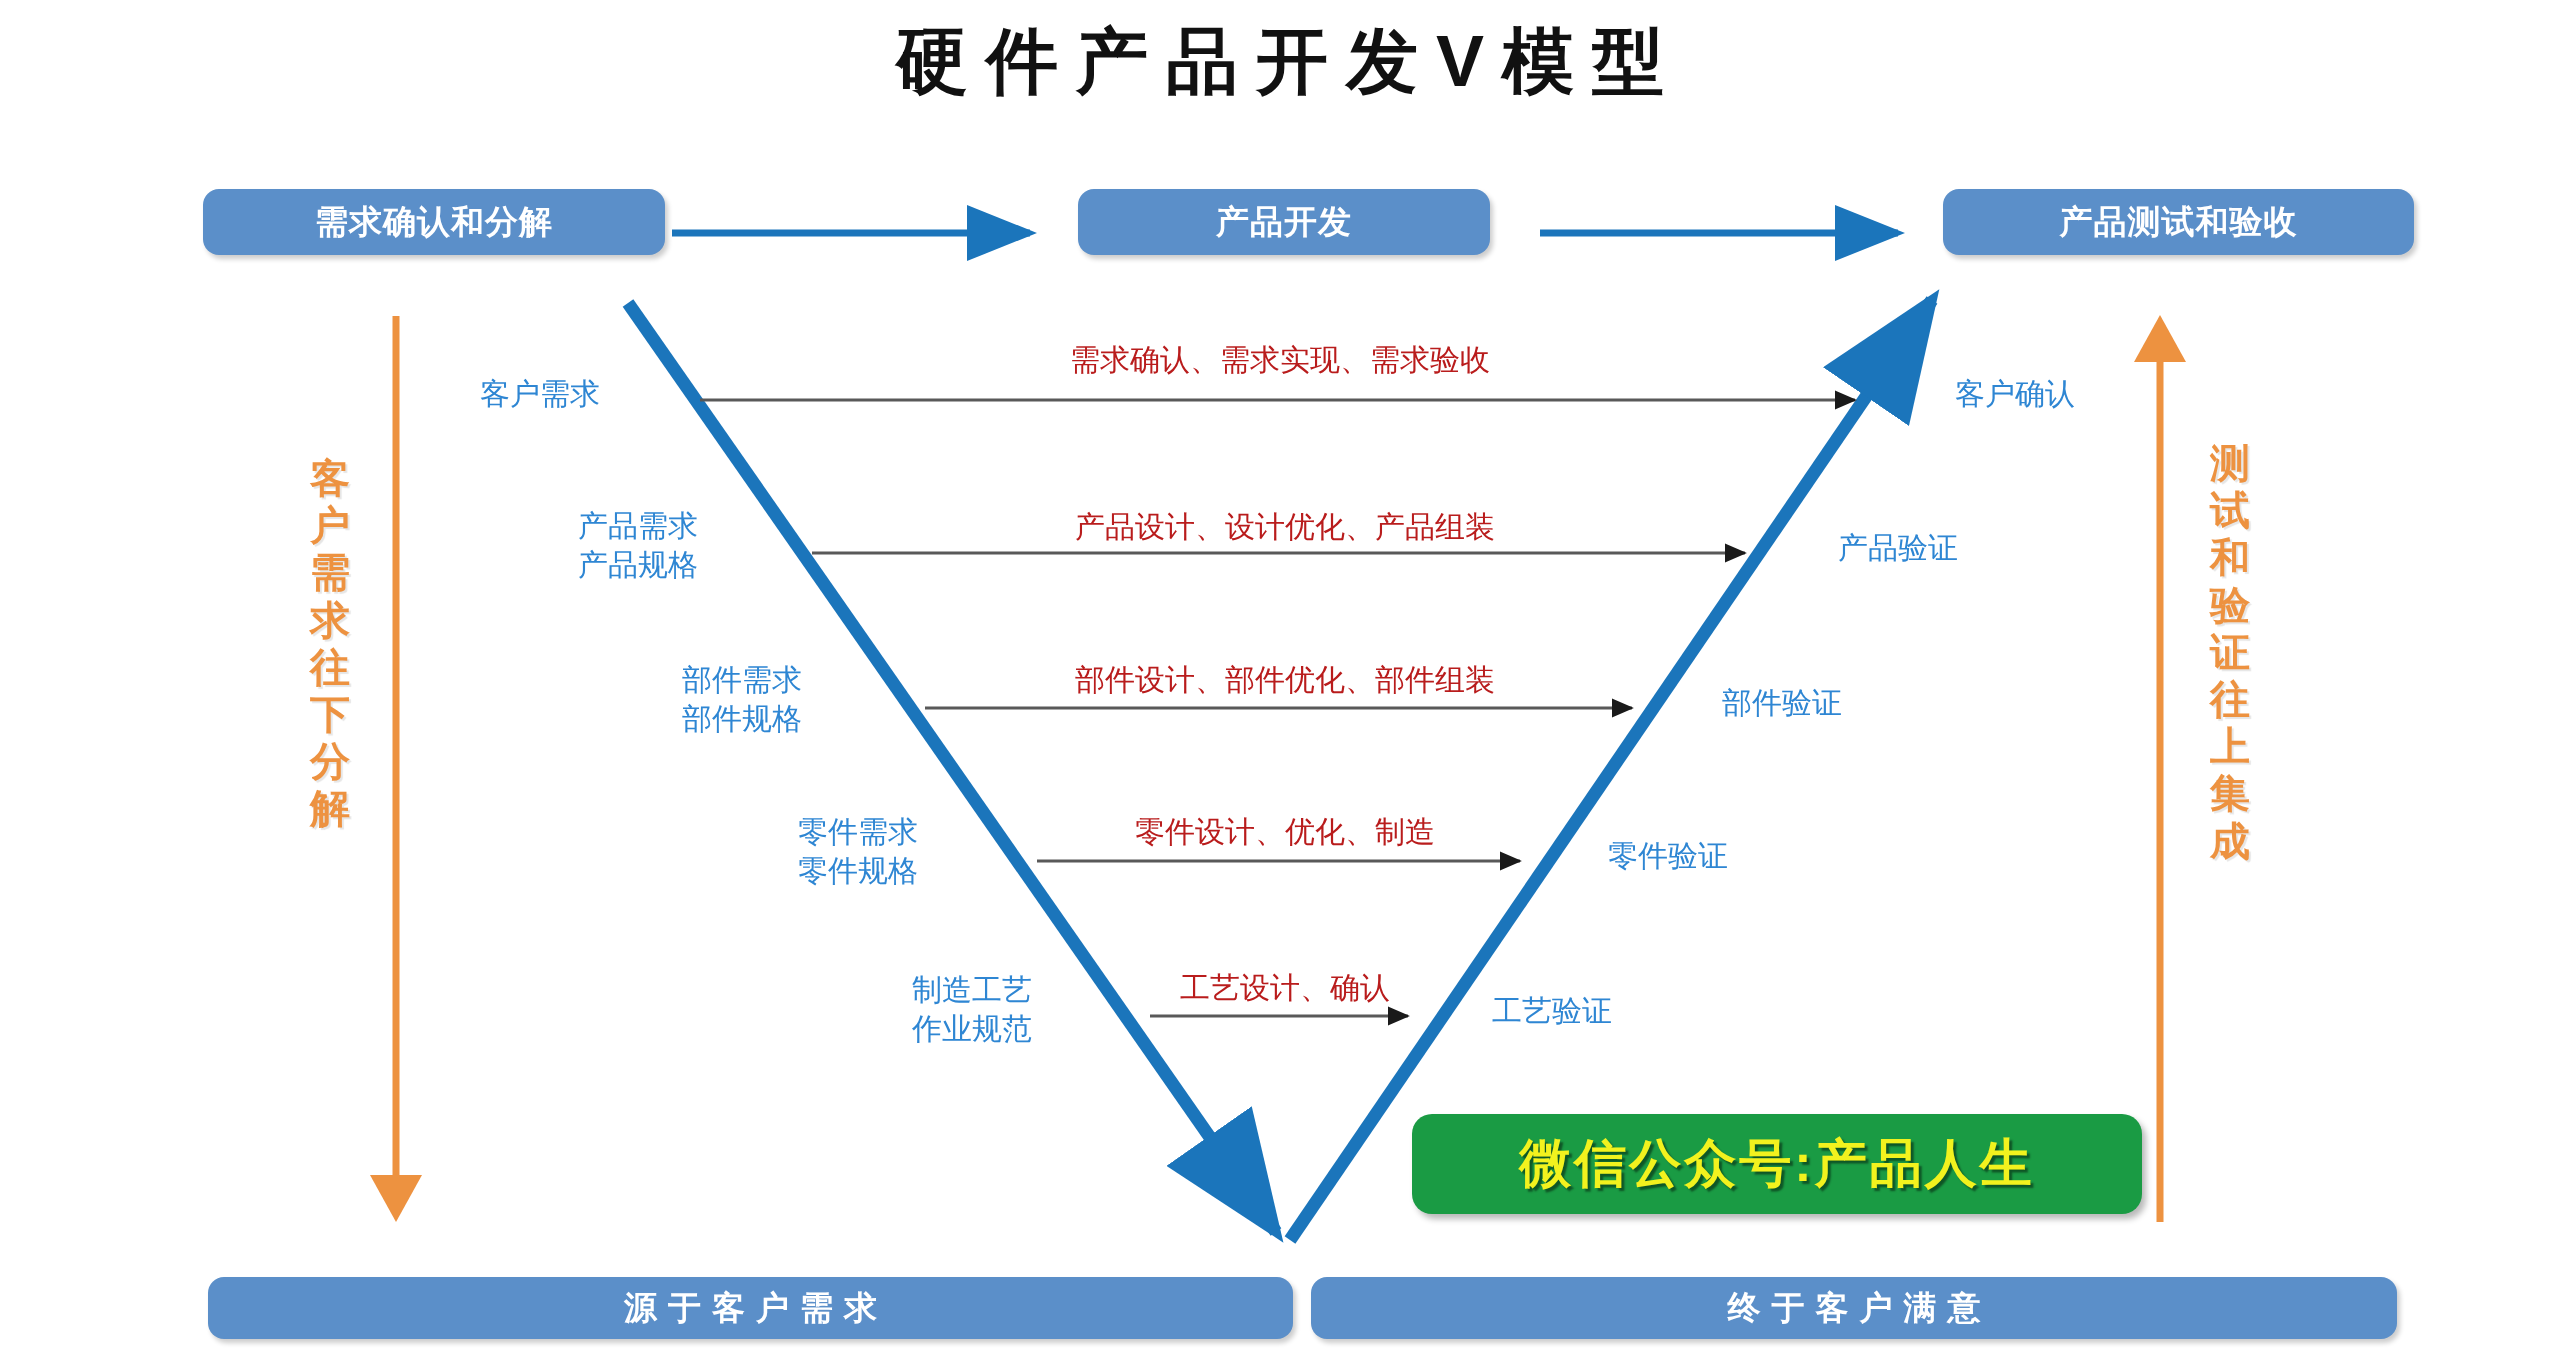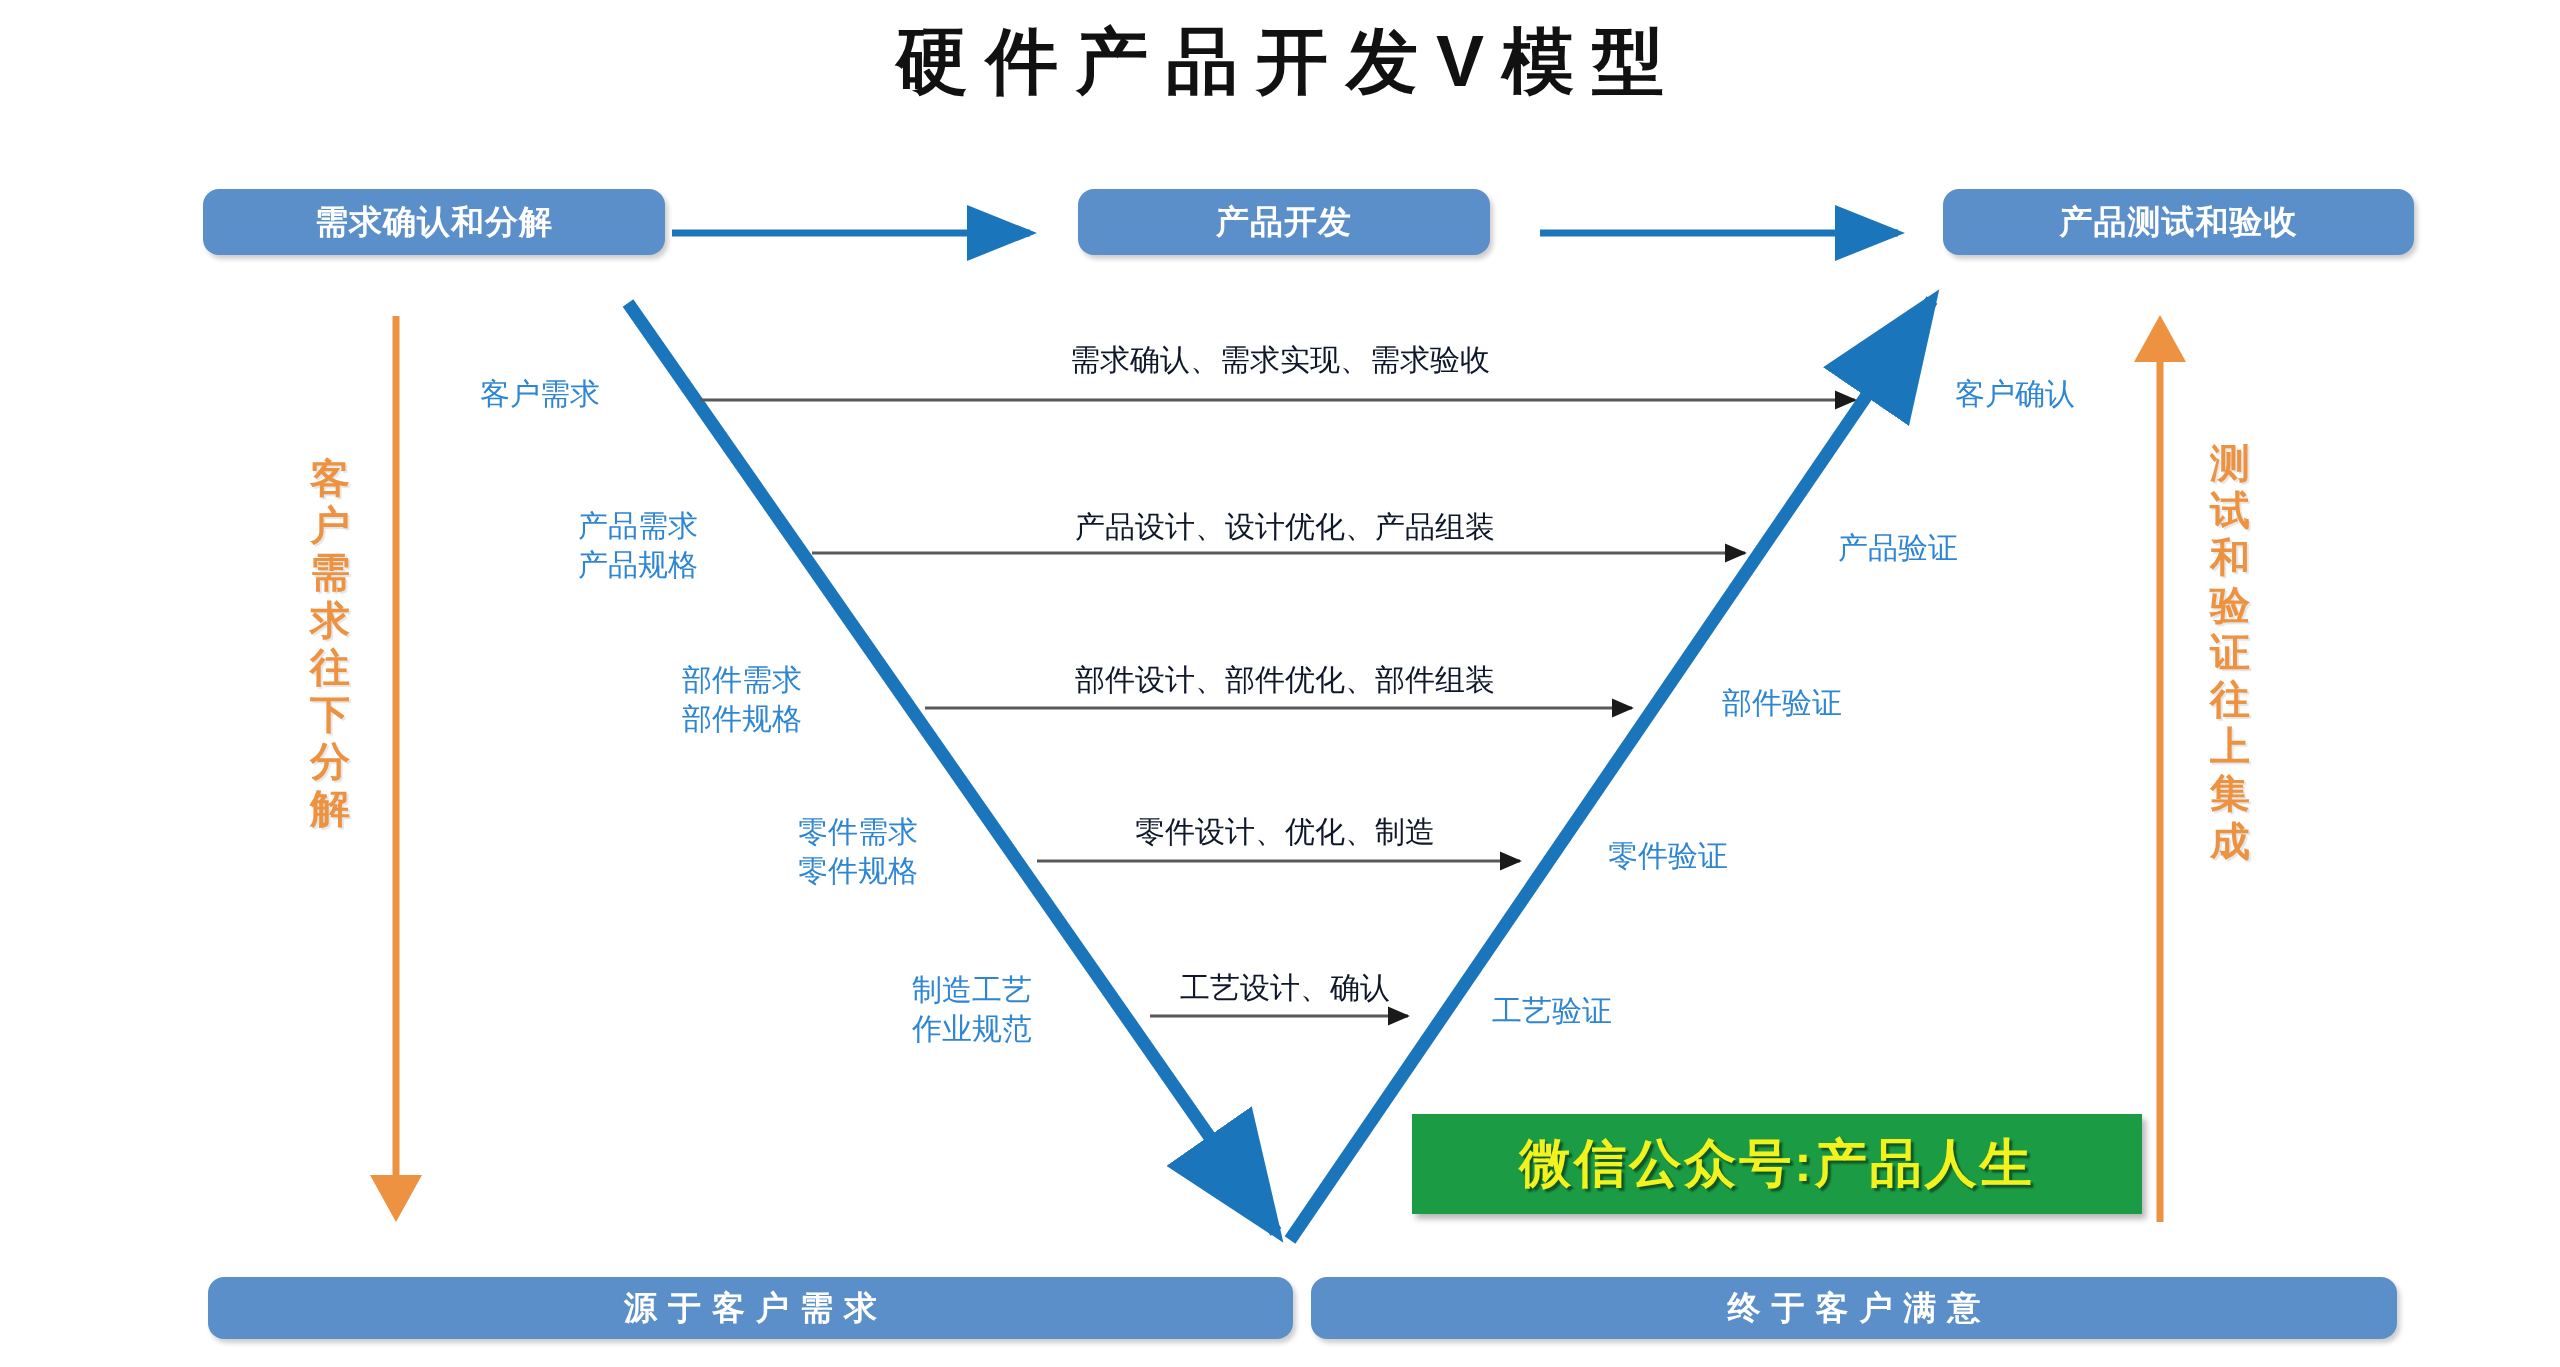--- a/index.html
+++ b/index.html
@@ -76,21 +76,21 @@
   #box-satisfy { left: 1298px; top: 1277px; width: 1086px; }
 
   
   #wechat-badge {
     position: absolute;
     left: 1412px;
     top: 1114px;
     width: 730px;
     height: 100px;
     background: #1a9b44;
-    border-radius: 0;
+    border-radius: 20px;
     display: flex;
     align-items: center;
     justify-content: center;
     box-shadow: 4px 5px 6px rgba(0,0,0,0.28);
   }
   #wechat-badge .badge-text {
     color: #f2f21e;
     font-size: 52px;
     font-weight: bold;
     letter-spacing: 3px;
@@ -119,21 +119,21 @@
     position: absolute;
     color: #2e86d3;
     font-size: 30px;
     line-height: 1.30;
     white-space: pre-line;
   }
   .row-label.right { color: #2e86d3; }
 
   .row-center {
     position: absolute;
-    color: #0f172a;
+    color: #b91c1c;
     font-size: 30px;
     white-space: nowrap;
     text-align: center;
   }
 
   
   #lbl-l1 { left: 480px; top: 374px; }
   #lbl-l2 { left: 578px; top: 506px; }
   #lbl-l3 { left: 682px; top: 660px; }
   #lbl-l4 { left: 798px; top: 812px; }

